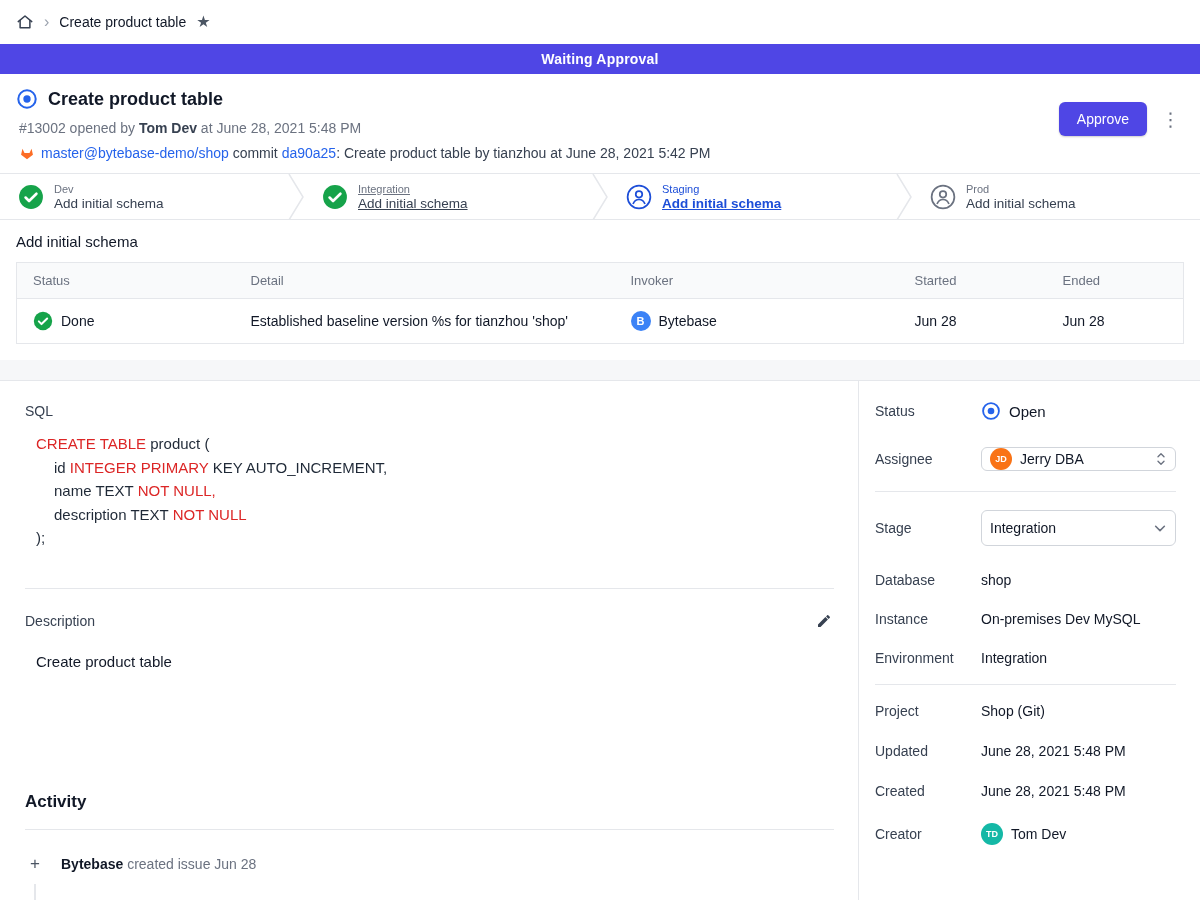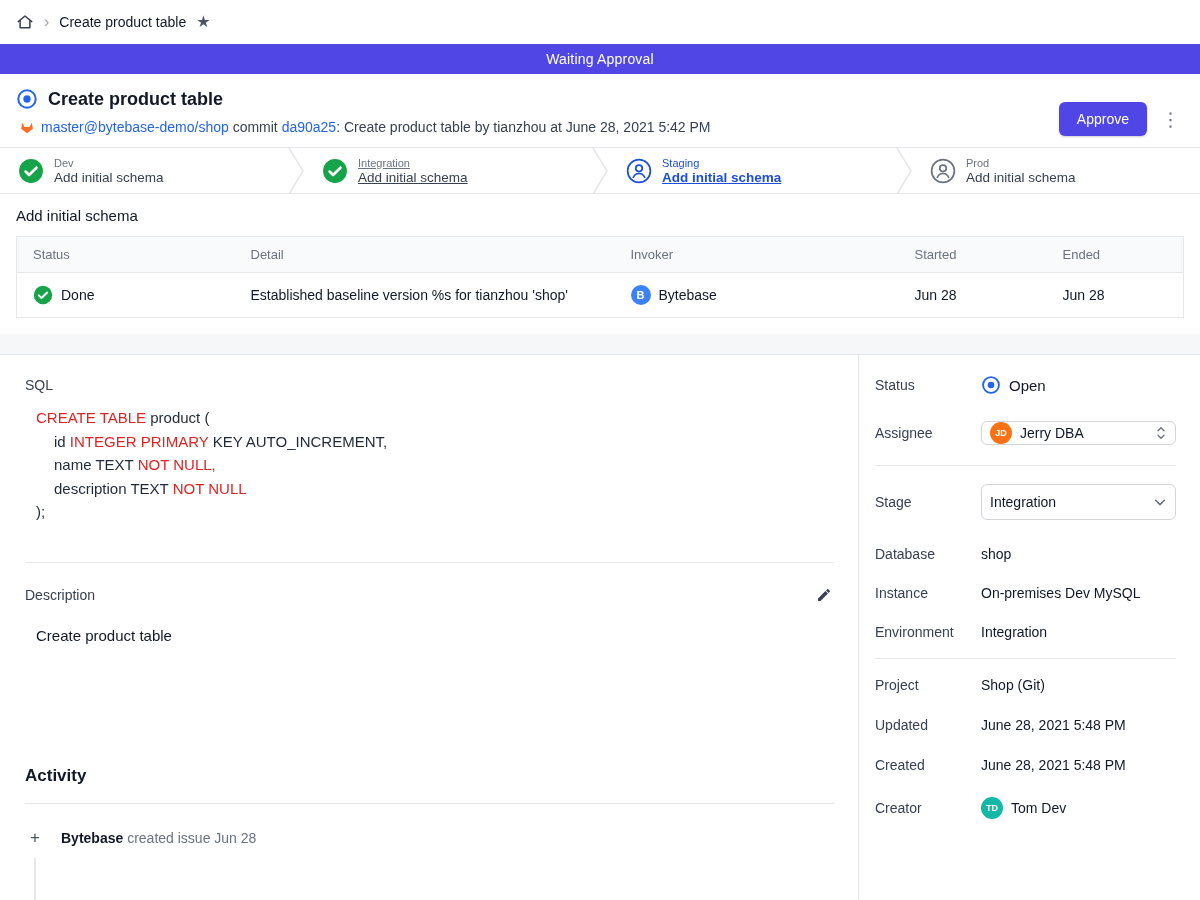--- a/index.html
+++ b/index.html
@@ -8,21 +8,21 @@
   body{font-family:"Liberation Sans",sans-serif;background:#fff;color:#111827;font-size:14px;display:flex;flex-direction:column}
 
   
   .topbar{height:44px;flex:none;display:flex;align-items:center;gap:10px;padding:0 16px;background:#fff}
   .icon-btn{background:none;border:none;cursor:pointer;display:flex;align-items:center;padding:0}
   .crumb-sep{color:#9ca3af;font-size:16px;line-height:1}
   .crumb-title{font-size:14px;font-weight:500;color:#111827}
   .star{color:#4b5563;font-size:16px;line-height:1}
 
   
-  .banner{height:30px;flex:none;background:#4f46e5;color:#fff;display:flex;align-items:center;justify-content:center;font-size:14px;font-weight:400;letter-spacing:.2px}
+  .banner{height:30px;flex:none;background:#4f46e5;color:#fff;display:flex;align-items:center;justify-content:center;font-size:14px;font-weight:700;letter-spacing:.2px}
 
   
   .issue-header{position:relative;padding:14px 24px 12px 16px;background:#fff;flex:none}
   .title-row{display:flex;align-items:center;gap:10px}
   h1{font-size:18px;font-weight:700;color:#111827}
   .meta{margin:10px 0 0 3px;color:#6b7280;font-size:14px}
   .meta .author{color:#374151;font-weight:600}
   .commit{margin:9px 0 0 3px;display:flex;align-items:center;gap:6px;font-size:14px;color:#374151}
   .link{color:#2563eb;cursor:pointer;text-decoration:none}
   .header-actions{position:absolute;top:28px;right:20px;display:flex;align-items:center;gap:14px}
@@ -107,20 +107,21 @@
 <div class="issue-header">
   <div class="title-row">
     <span style="display:flex">
       <svg width="22" height="22" viewBox="0 0 24 24">
           <circle cx="12" cy="12" r="9.5" fill="none" stroke="#2563eb" stroke-width="2.2"></circle>
           <circle cx="12" cy="12" r="4" fill="#2563eb"></circle>
         </svg>
     </span>
     <h1>Create product table</h1>
   </div>
+  <div class="meta"><span>#13002 opened by </span><span class="author">Tom Dev</span><span> at June 28, 2021 5:48 PM</span></div>
   <div class="commit">
     <span style="display:flex">
       <svg width="16" height="15" viewBox="0 0 24 24">
           <path d="M12 21 2.5 14l2.2-9.5L8 11h8l3.3-6.5L21.5 14z" fill="#fc6d26"></path>
         </svg>
     </span>
     <span><a class="link">master@bytebase-demo/shop</a><span> commit </span><a class="link">da90a25</a><span>: Create product table by tianzhou at June 28, 2021 5:42 PM</span></span>
   </div>
   <div class="header-actions">
     <button class="btn-approve">Approve</button>

